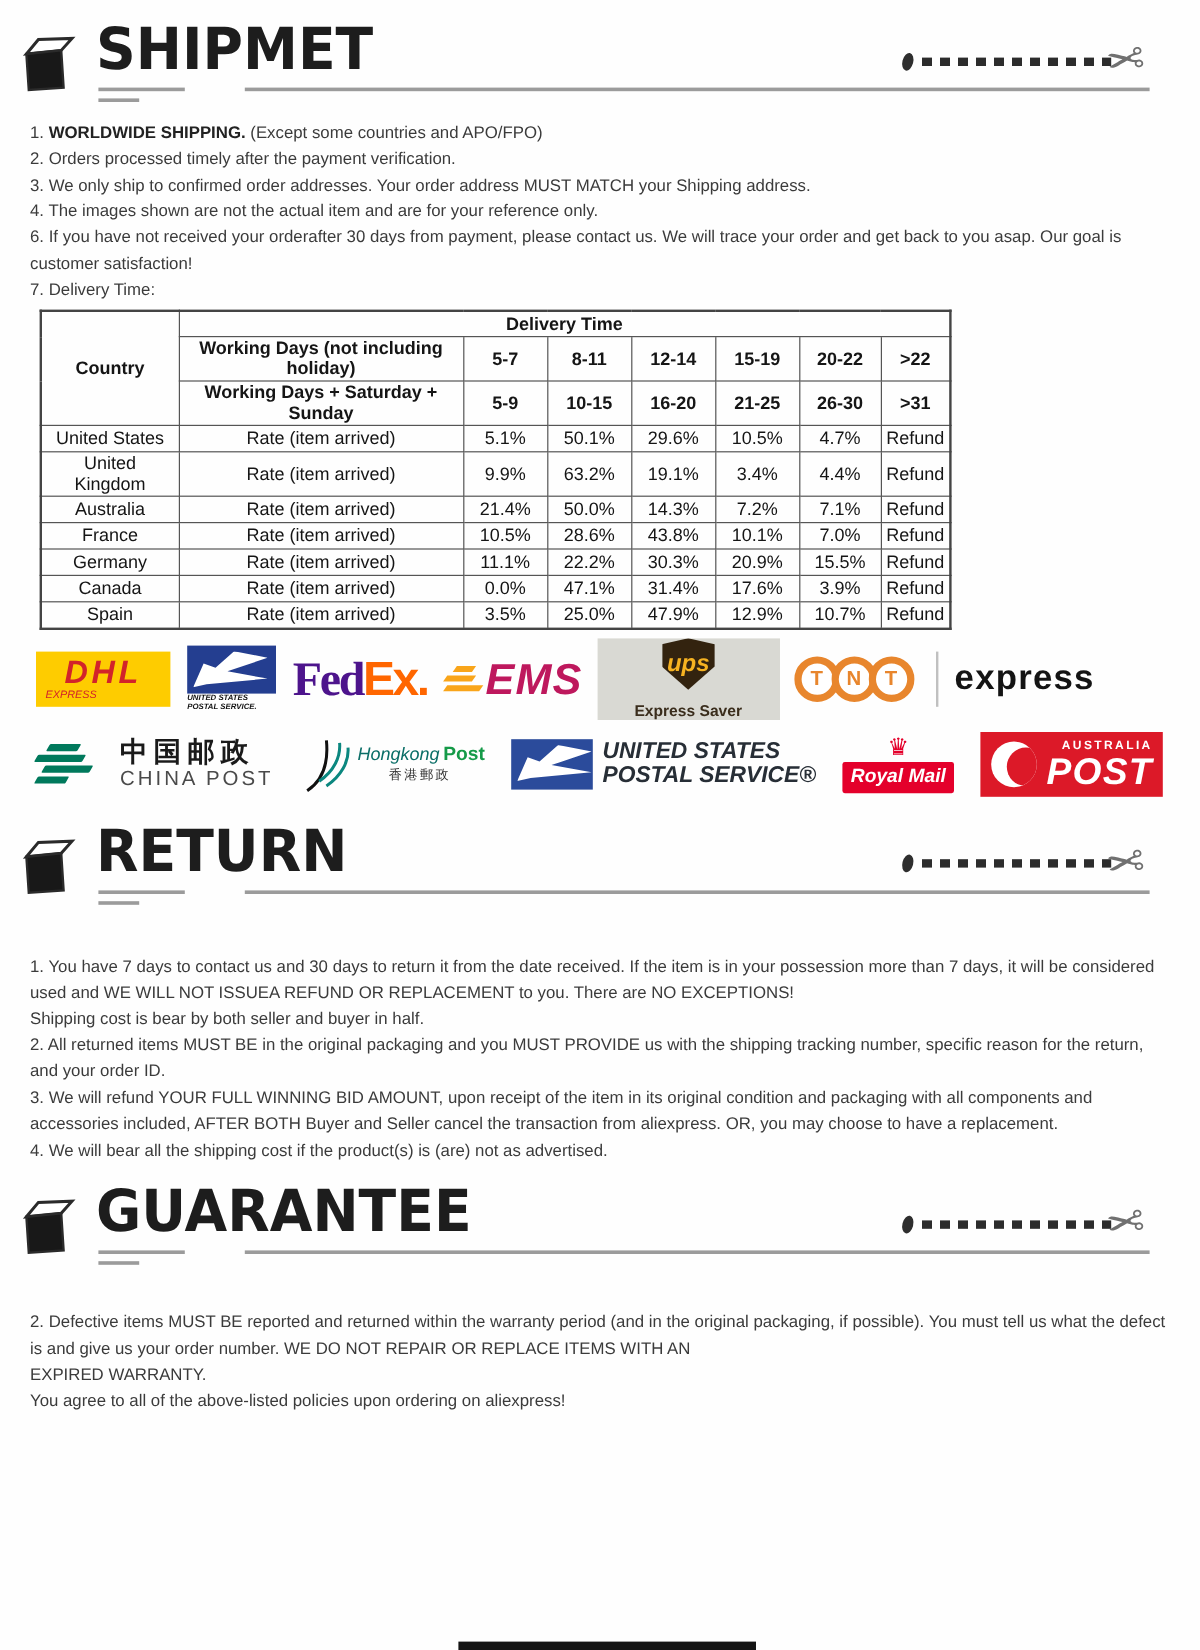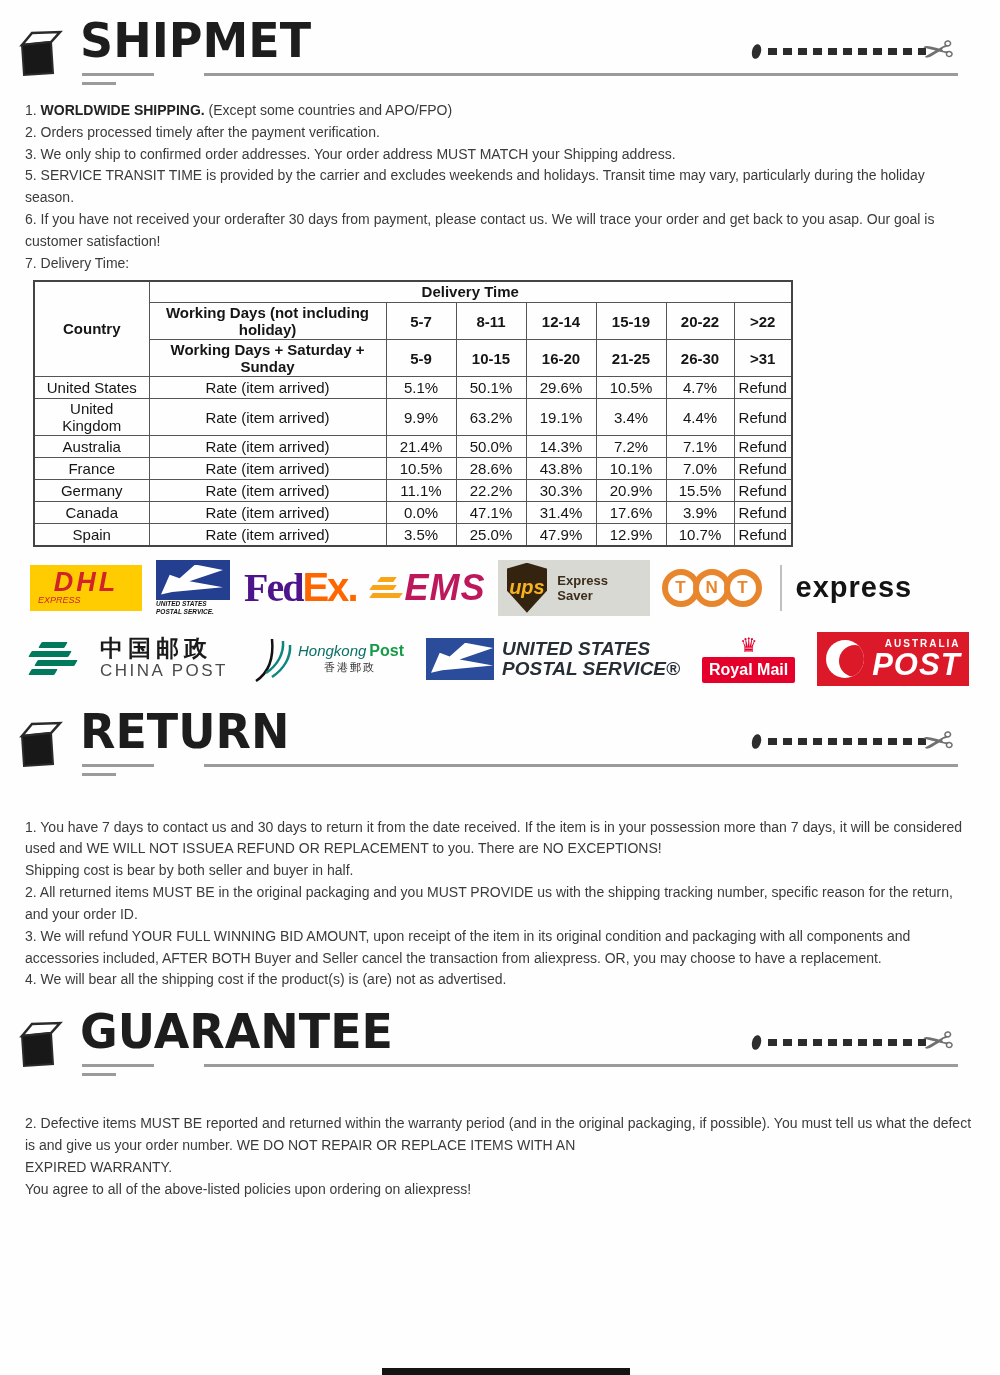--- a/index.html
+++ b/index.html
@@ -71,21 +71,21 @@
   .fedex-fed { color:#4D148C; font-size:40px; font-weight:bold; letter-spacing:-2px;font-family:Liberation Serif, serif; }
   .fedex-ex  { color:#FF6600; font-size:40px; font-weight:bold; letter-spacing:-2px; }
   .fedex-dot { color:#FF6600; font-size:40px; font-weight:bold; }
 
   .ems { gap:4px; }
   .ems-stripes i { display:block; width:24px; height:5px; background:#F9A51A; transform:skewX(-35deg); margin:3px 0; }
   .ems-stripes i:nth-child(1){ width:16px; margin-left:8px; }
   .ems-stripes i:nth-child(3){ width:30px; }
   .ems-text { color:#be185d; font-size:36px; font-weight:bold; font-style:italic; letter-spacing:1px; }
 
-  .ups { background:#D9D9D3; width:152px; height:56px; gap:10px; padding:0 9px; }
+  .ups { background:#D9D9D3; width:152px; height:68px; gap:10px; padding:0 9px;flex-direction:column; }
   .ups-shield { width:44px; height:50px; background:#33230F;
     clip-path: polygon(0 12%, 50% 0, 100% 12%, 100% 55%, 50% 100%, 0 55%);
     display:flex; align-items:center; justify-content:center; }
   .ups-shield span { color:#F6B221; font-weight:bold; font-size:20px; font-style:italic; }
   .ups-sub { font-weight:bold; color:#3a2d1c; font-size:13px; }
 
   .tnt { }
   .tnt-circle { width:38px; height:38px; border:6px solid #E8862D; border-radius:50%;
     color:#E8862D; font-weight:bold; font-size:17px; background:#fff;
     display:inline-flex; align-items:center; justify-content:center; margin-left:-7px; }
@@ -107,21 +107,21 @@
   .hk-name { font-style:italic; font-size:15px; color:#0B6E67; }
   .hk-post { font-size:16px; font-weight:bold; color:#159A48; margin-left:3px; }
   .hk-cn { font-size:11px; color:#333; letter-spacing:2px; margin-left:26px; }
 
   .usps-large { gap:8px; }
   .uspsL-box { width:68px; height:42px; background:#2B4B9B; position:relative; overflow:hidden; }
   .uspsL-text span { display:block; font-style:italic; font-weight:bold; font-size:19px; color:#272E36; line-height:1.05; letter-spacing:0px; }
 
   .royalmail { flex-direction:column; justify-content:center; gap:2px; }
   .rm-crown { color:#E4002B; font-size:20px; line-height:1; }
-  .rm-band { background:#E4002B; color:#fff; font-weight:bold; font-size:16px; padding:4px 7px; border-radius:2px;text-align:right; }
+  .rm-band { background:#E4002B; color:#fff; font-style:italic; font-weight:bold; font-size:16px; padding:4px 7px; border-radius:2px;text-align:right; }
 
   .auspost { background:#DC1928; width:152px; height:54px; padding:0 9px; gap:8px; }
   .ap-ball { width:38px; height:38px; background:#fff; border-radius:50%; position:relative; overflow:hidden; flex:none; }
   .ap-ball i { position:absolute; left:13px; top:5px; width:32px; height:32px; background:#DC1928; border-radius:50%; }
   .ap-right { display:flex; flex-direction:column; align-items:flex-end; }
   .ap-top { color:#fff; font-size:10px; font-weight:bold; letter-spacing:2px; }
   .ap-name { color:#fff; font-size:31px; font-weight:800; font-style:italic; letter-spacing:1px; line-height:1; }
 
   .bottom-bar { position:absolute; left:382px; top:1368px; width:248px; height:7px; background:#141414; }
 </style>
@@ -147,21 +147,21 @@
       <span class="scissors">✂</span>
     </div>
   </header>
 
   <div class="textblock">
     <p><span>1. </span><b>WORLDWIDE SHIPPING.</b><span> (Except some countries and APO/FPO)</span></p>
     <div>
 
     <p>2. Orders processed timely after the payment verification.</p>
         <p>3. We only ship to confirmed order addresses. Your order address MUST MATCH your Shipping address.</p>
-        <p>5. SERVICE TRANSIT TIME is provided by the carrier and excludes weekends and holidays. Transit time may vary, particularly during the holiday season.</p>
+        <p>4. The images shown are not the actual item and are for your reference only.</p>
         <p>6. If you have not received your orderafter 30 days from payment, please contact us. We will trace your order and get back to you asap. Our goal is customer satisfaction!</p>
         <p>7. Delivery Time:</p>
       </div>
   </div>
 
   <table class="dtable">
     <colgroup>
       <col class="c-country">
         <col class="c-rate">
       <col class="c-p">

